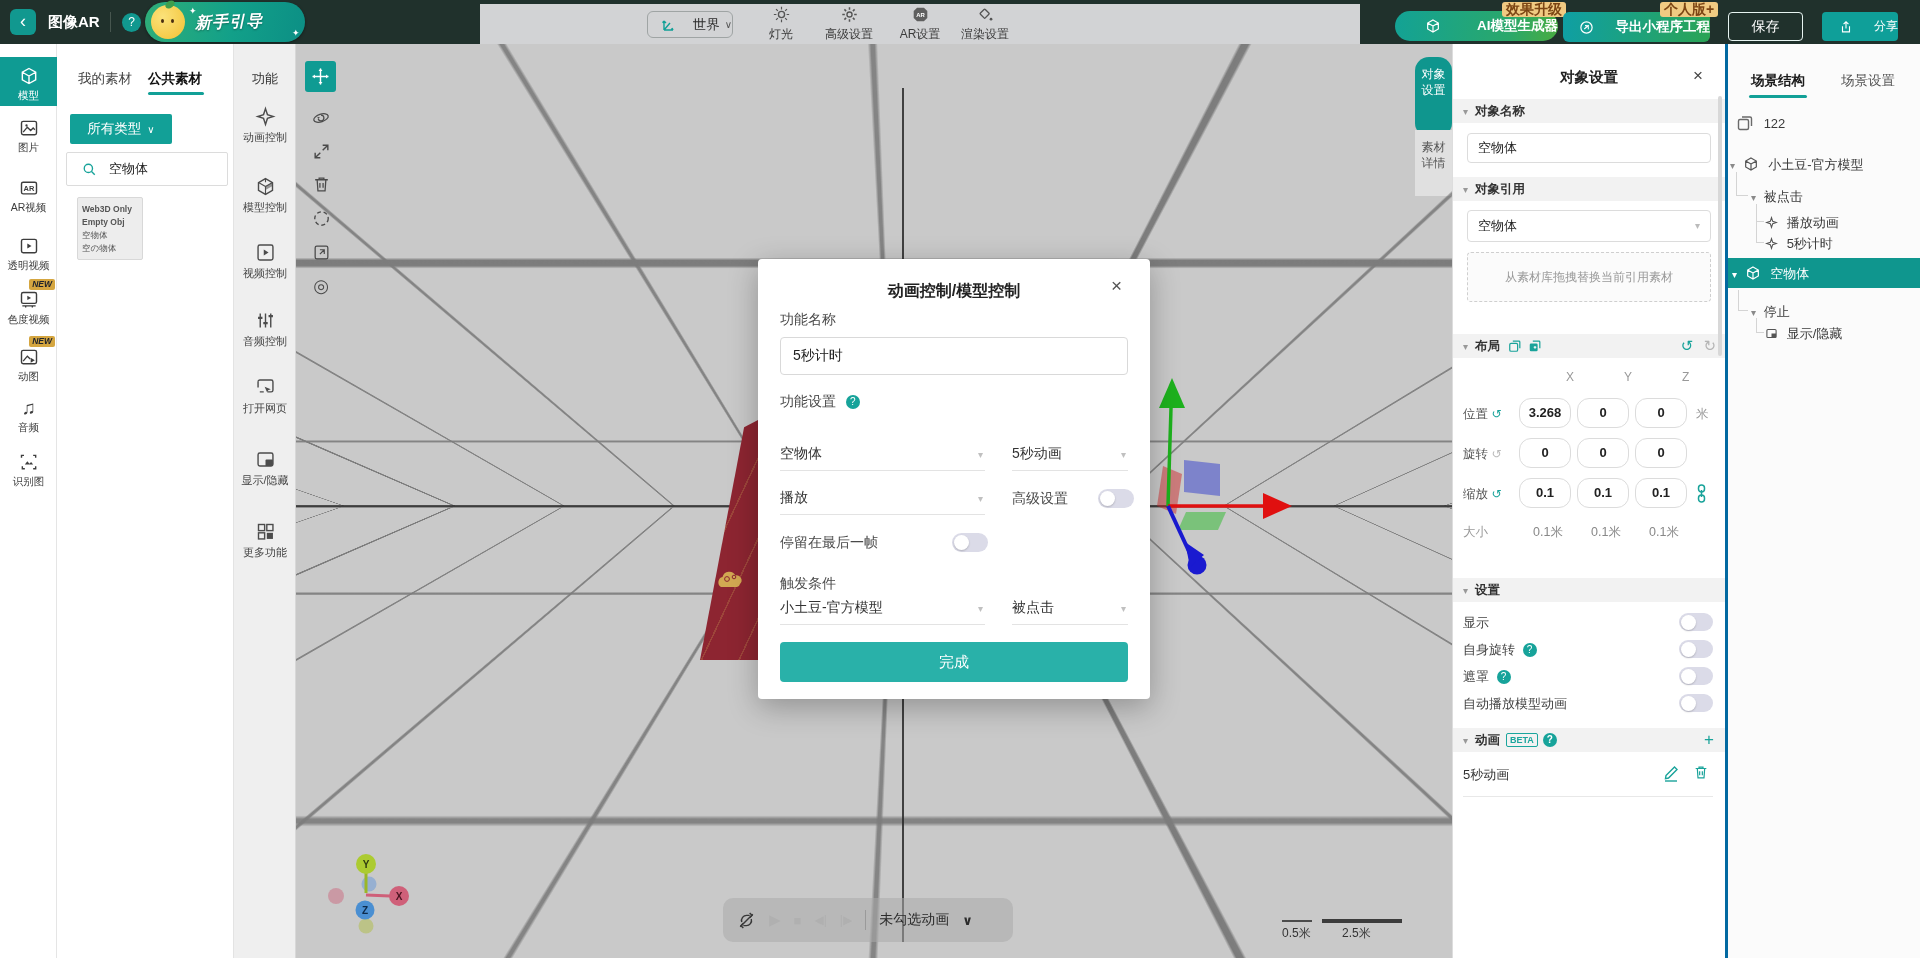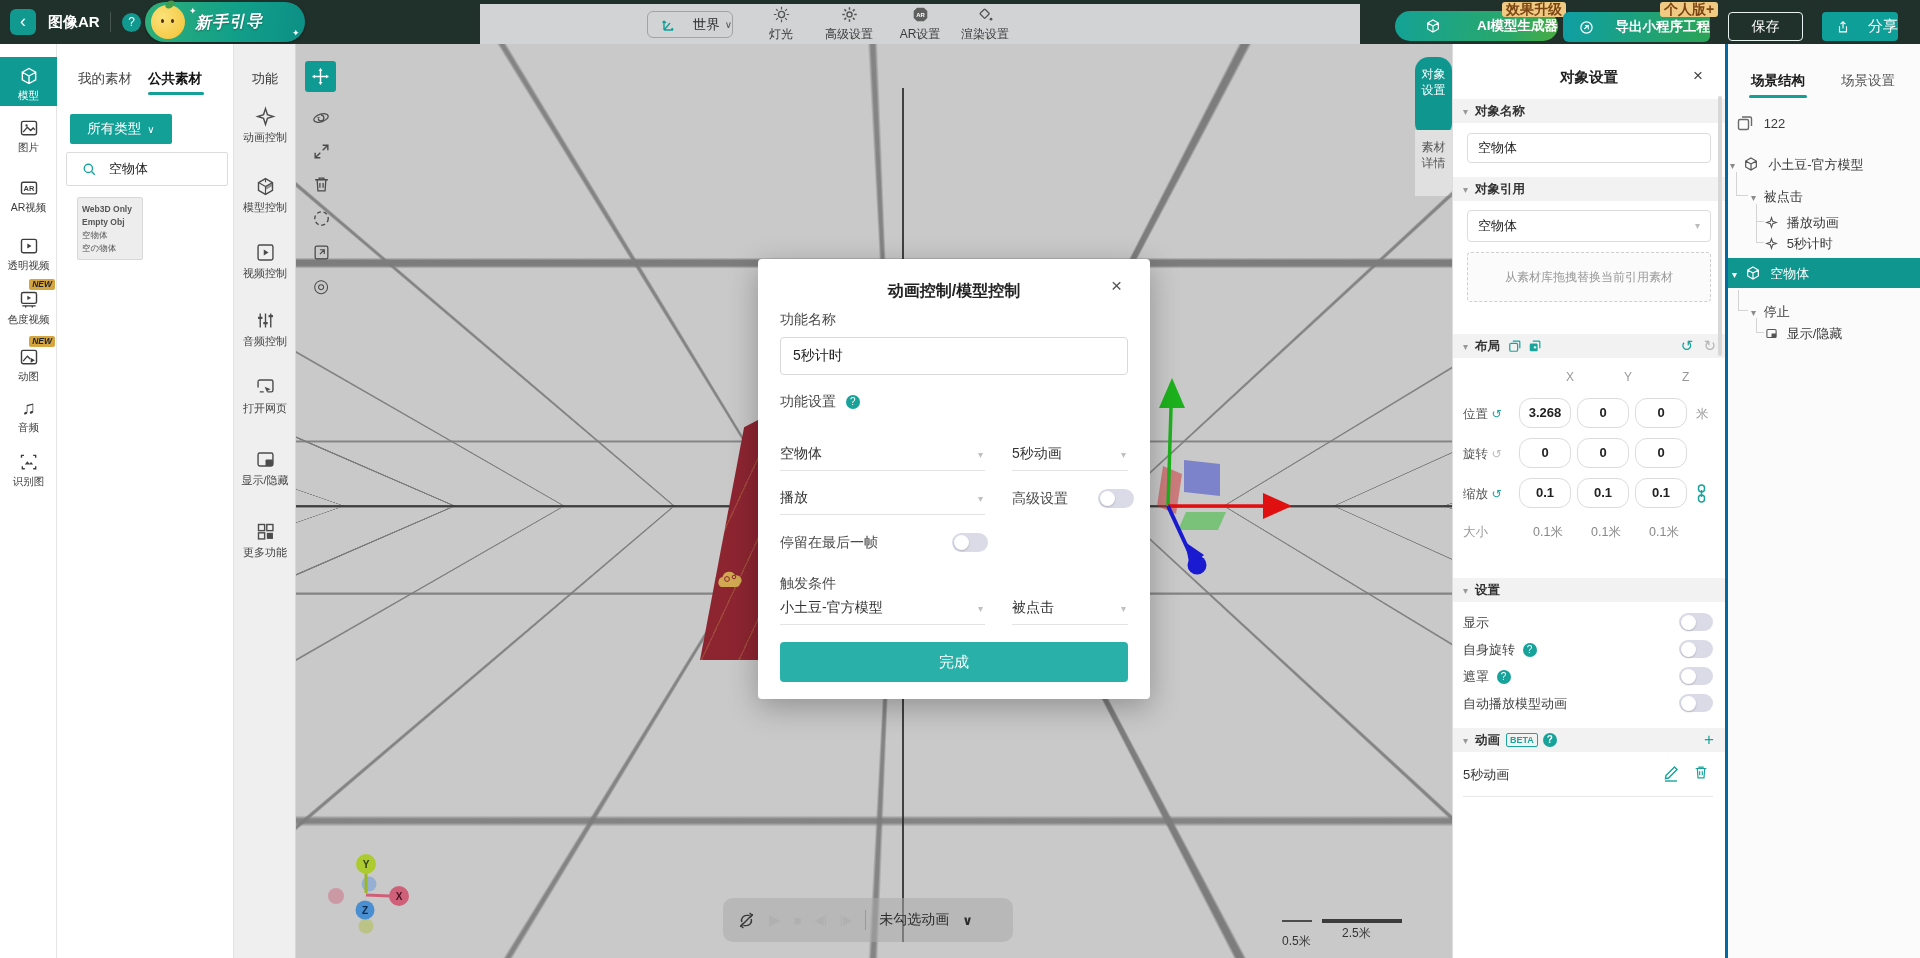--- a/index.html
+++ b/index.html
@@ -35,21 +35,21 @@
     background:linear-gradient(95deg,#13a295 0%,#2aa86b 70%,#49ac41 100%);
     color:#fff; display:flex; align-items:center; justify-content:center; gap:7px; font-size:13.5px; font-weight:bold; cursor:pointer; }
   .btn-export { position:absolute; left:1563px; top:12px; width:147px; height:30px; border-radius:6px;
     background:linear-gradient(95deg,#0f9fa4 0%,#2ba455 100%);
     color:#fff; display:flex; align-items:center; justify-content:center; gap:6px; font-size:13.5px; font-weight:bold; cursor:pointer; }
   .mini-badge { position:absolute; height:15px; border-radius:3px; background:#f0ca82; color:#7c4614;
     font-size:14px; font-weight:bold; line-height:15px; padding:0 4px; }
   .btn-save { position:absolute; left:1728px; top:12px; width:75px; height:29px; border:1px solid #e7f4f1;
     border-radius:4px; color:#fff; font-size:14px; text-align:center; line-height:27px; cursor:pointer; }
   .btn-share { position:absolute; left:1822px; top:12px; width:76px; height:29px; background:#0f9f99;
-    border-radius:4px; color:#fff; font-size:15px; display:flex; align-items:center; justify-content:center; gap:5px; cursor:pointer; }
+    border-radius:4px; color:#fff; font-size:12px; display:flex; align-items:center; justify-content:center; gap:5px; cursor:pointer; }
   
   .sidebar { position:absolute; left:0; top:44px; width:57px; height:914px; background:#fff; border-right:1px solid #e5e5e5; }
   .sb-item { position:absolute; left:0; width:57px; text-align:center; cursor:pointer; color:#3d3d3d; }
   .sb-item .lbl { font-size:10.5px; margin-top:3px; }
   .sb-item.active { background:#0f9b93; color:#fff; padding-top:9px; height:49px; }
   .new-badge { position:absolute; right:2px; top:-11px; background:#d5a640; color:#20242c; font-size:8.5px;
     font-weight:bold; font-style:italic; padding:0 3px; border-radius:2px; line-height:11px; }
   
   .asset-panel { position:absolute; left:57px; top:44px; width:177px; height:914px; background:#fff; border-right:1px solid #e3e3e3; }
   .tab { position:absolute; top:26px; font-size:13.5px; color:#444; cursor:pointer; }
@@ -467,21 +467,21 @@
     <span class="pb-ic" style="font-size:12px;">◀|</span>
     <span class="pb-ic" style="font-size:12px;">|▶</span>
     <span class="pb-div"></span>
     <span class="pb-label">未勾选动画</span>
     <span style="font-size:13px; color:#2b2b2b; font-weight:bold;">∨</span>
   </div>
 
   <div class="scalebar">
     <div class="thin"></div>
     <div class="thick"></div>
-    <div class="lbl" style="left:986px;margin-top:8px;">0.5米</div>
+    <div class="lbl" style="left:986px;">0.5米</div>
     <div class="lbl" style="left:1046px;">2.5米</div>
   </div>
 </div>
 
 <div class="modal">
   <div class="modal-title">动画控制/模型控制</div>
   <div class="modal-close">×</div>
 
   <div class="m-label" style="left:22px; top:52px;">功能名称</div>
   <input class="m-input" value="5秒计时" style="">

